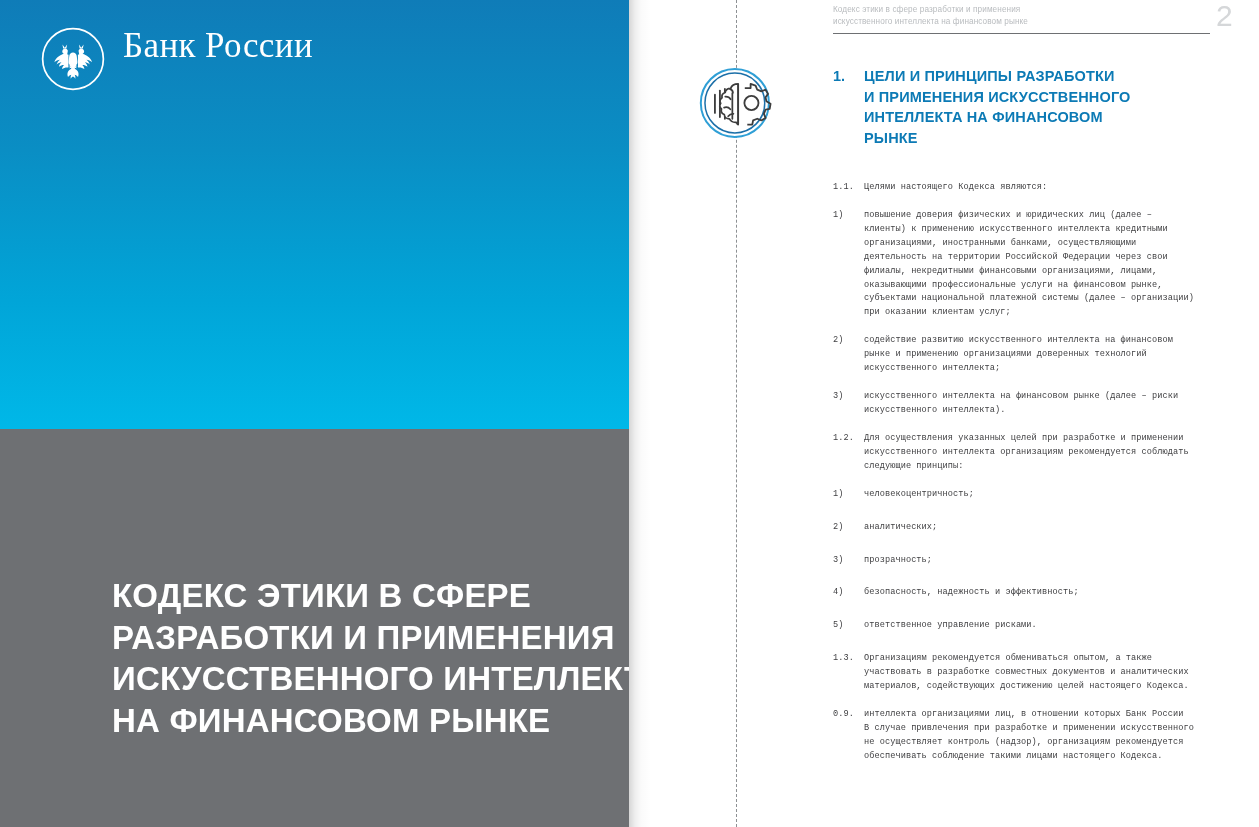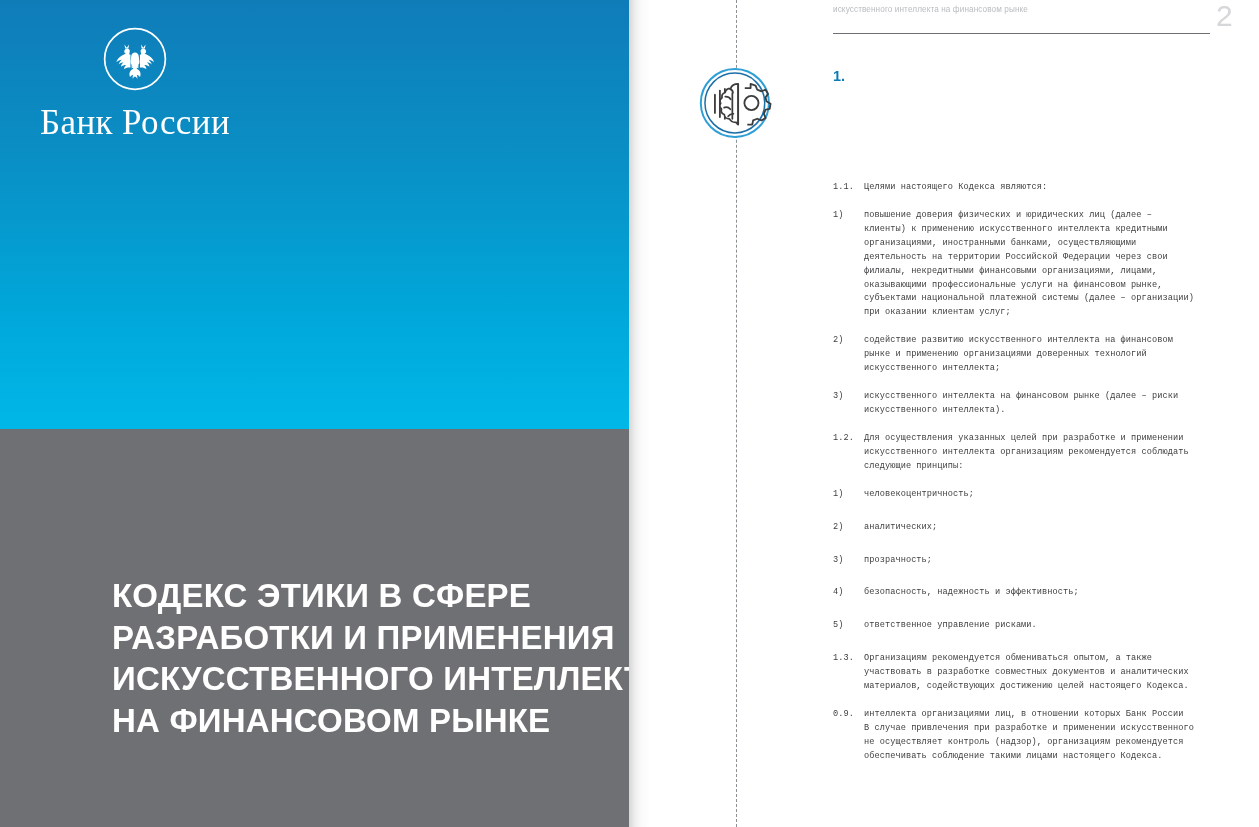--- a/index.html
+++ b/index.html
@@ -49,23 +49,21 @@
     height: 398px;
     background: #6e7073;
   }
 
   
   .logo-lockup {
     position: absolute;
     left: 40px;
     top: 26px;
     display: flex;
-    align-items: center;
-    gap: 11px;
-    flex-direction: column;
+    gap: 17px;
   }
   .logo-emblem {
     width: 66px;
     height: 66px;
     flex: 0 0 auto;
     display: block;
   }
   .logo-wordmark {
     color: #ffffff;
     font-family: "Liberation Serif", serif;
@@ -289,27 +287,34 @@
         <path d="M42 31 c2.4 0.9 3.6 2.6 3.7 4.6"></path>
         <path d="M36.5 40.4 c2.9 -0.2 5.2 1 6.4 3.1"></path>
         <path d="M35 53.5 c3.1 -0.9 5.9 0 7.6 2.1"></path>
         <path d="M40 64 c1.6 -2.2 3.8 -3.2 6.3 -3"></path>
         <path d="M45 36 l0 31"></path>
       </g>
       <path d="M52 25 c0 0 0 45 0 49" fill="none" stroke="#3d3d3d" stroke-width="2.1"></path>
     </svg>
 
     <div class="runhead">
+      <div class="runhead-text">Кодекс этики в сфере разработки и применения</div>
       <div class="runhead-text">искусственного интеллекта на финансовом рынке</div>
     </div>
     <div class="runhead-rule"></div>
     <div class="folio">2</div>
 
     <div class="sec-head">
       <div class="sec-head-num">1.</div>
+      <div class="sec-head-title">
+        <span class="ln">ЦЕЛИ И ПРИНЦИПЫ РАЗРАБОТКИ</span>
+        <span class="ln">И ПРИМЕНЕНИЯ ИСКУССТВЕННОГО</span>
+        <span class="ln">ИНТЕЛЛЕКТА НА ФИНАНСОВОМ</span>
+        <span class="ln">РЫНКЕ</span>
+      </div>
     </div>
 
     <div class="body-col">
 
       <div class="para">
         <div class="para-mark">1.1.</div>
         <div class="para-body">
           <span class="ln">Целями настоящего Кодекса являются:</span>
         </div>
       </div>

